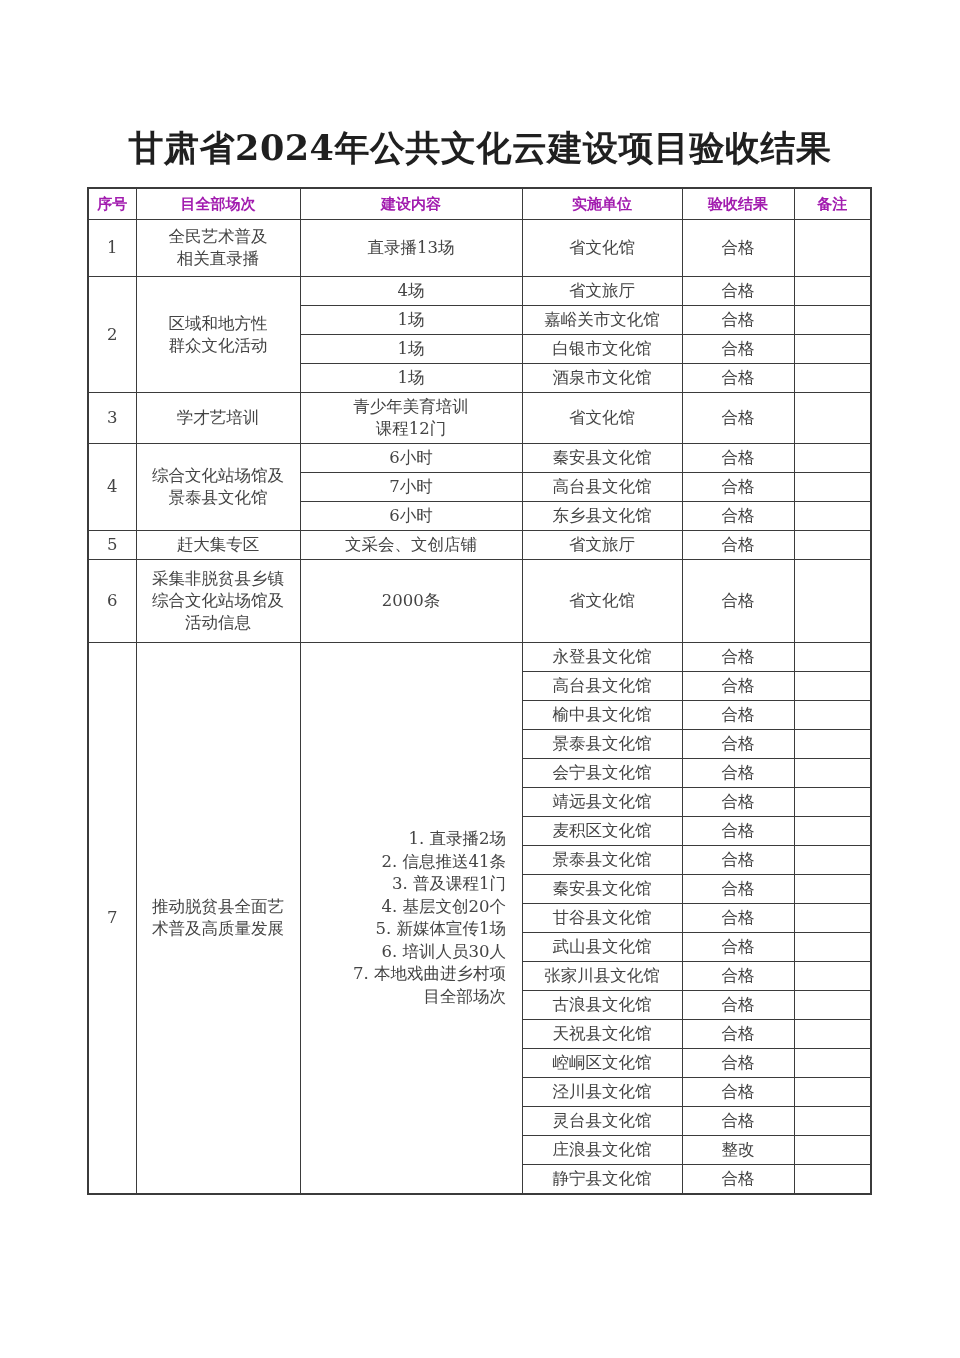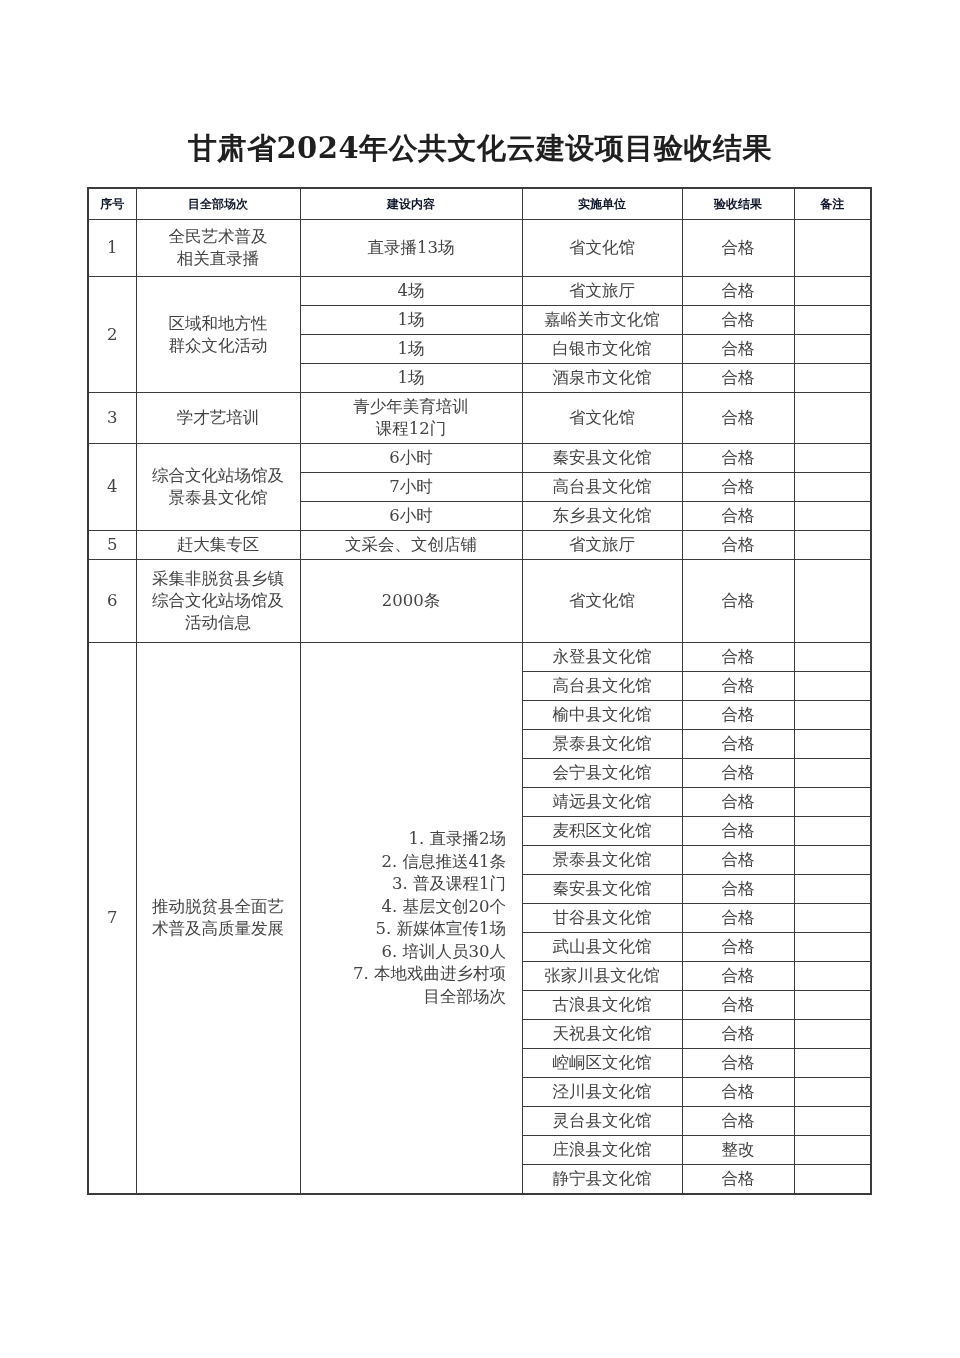--- a/index.html
+++ b/index.html
@@ -16,21 +16,21 @@
       color: #3a3a3a;
     }
     .page-title {
       position: absolute;
       top: 128px;
       left: 0;
       width: 960px;
       text-align: center;
       font-family: "DejaVu Serif", "Liberation Serif", serif;
       font-weight: bold;
-      font-size: 29px;
+      font-size: 35px;
       letter-spacing: 0.5px;
       color: #1f1f1f;
       line-height: 40px;
     }
     table.result-table {
       position: absolute;
       left: 87px;
       top: 187px;
       width: 783px;
       border-collapse: collapse;
@@ -51,23 +51,23 @@
       text-align: center;
       vertical-align: middle;
       font-size: 16.5px;
       line-height: 22px;
       color: #444;
       overflow: hidden;
     }
     table.result-table th {
       height: 30px;
       font-weight: bold;
-      color: #0f172a;
+      color: #a21caf;
       font-family: "DejaVu Sans", "Liberation Sans", sans-serif;
-      font-size: 12px;
+      font-size: 15px;
     }
     tr.h30 td { height: 28px; }
     tr.h58 td { height: 56px; }
     tr.h52 td { height: 50px; }
     tr.h84 td { height: 82px; }
 
     .item-list {
       text-align: right;
       display: inline-block;
       padding-left: 4px;

